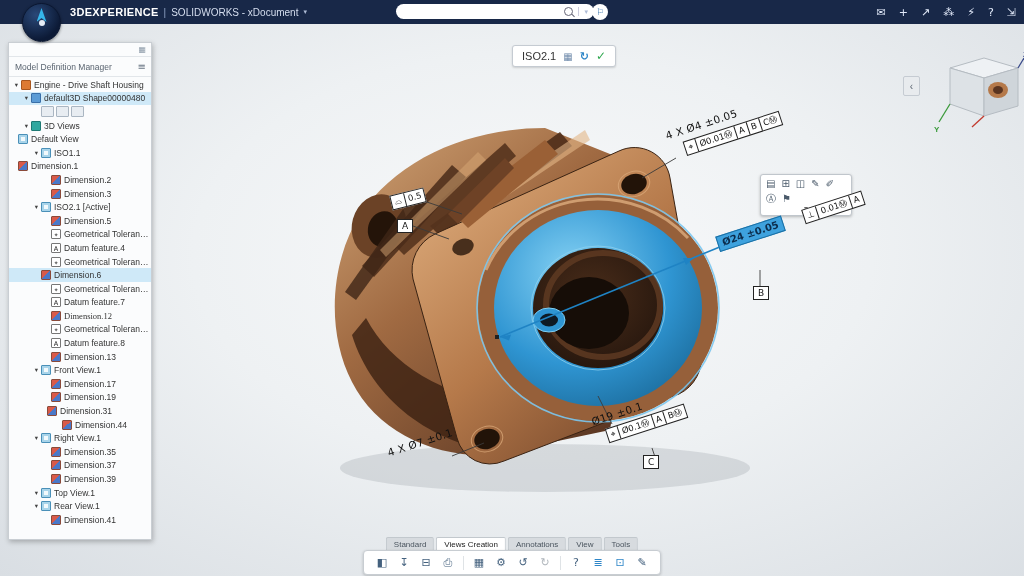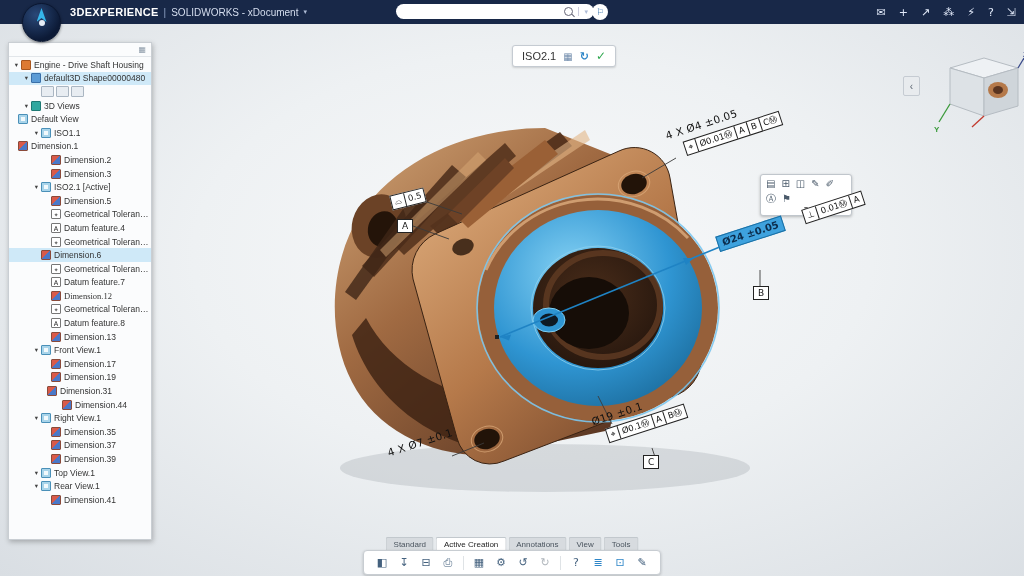--- a/index.html
+++ b/index.html
@@ -218,20 +218,24 @@
       <span class="tbi">?</span>
       <span class="tbi">⇲</span>
     </div>
 </div>
 <div id="compass"></div>
 
 <div id="panel">
   <div id="pstrip">
     <span class="sym">▦</span>
   </div>
+  <div id="ptitle">
+    <span class="t">Model Definition Manager</span>
+    <span class="m sym">≡</span>
+  </div>
   <div id="tree">
       <div class="trow" style="padding-left: 3px;">
         <span class="arr">▾</span>
         <span class="tic ic-product"></span>
         <span class="tlab">Engine - Drive Shaft Housing</span>
       </div>
       <div class="trow sel" style="padding-left: 13px;">
         <span class="arr">▾</span>
         <span class="tic ic-shape"></span>
         <span class="tlab">default3D Shape00000480</span>
@@ -470,21 +474,21 @@
   <ellipse cx="68" cy="42" rx="5" ry="4" fill="#5a3420"></ellipse>
   <line x1="88" y1="20" x2="94" y2="10" stroke="#3a4a8a" stroke-width="1.3"></line>
   <line x1="20" y1="56" x2="9" y2="74" stroke="#3a9a3a" stroke-width="1.3"></line>
   <line x1="54" y1="68" x2="42" y2="79" stroke="#c23a2e" stroke-width="1.3"></line>
   <text x="93" y="9" font-size="8" fill="#3a4a8a" font-weight="bold" id="axZ">Z</text>
   <text x="4" y="84" font-size="8" fill="#3a9a3a" font-weight="bold" id="axY">Y</text>
 </svg>
 
 <div id="tabs">
     <div class="tab">Standard</div>
-    <div class="tab active">Active Creation</div>
+    <div class="tab active">Views Creation</div>
     <div class="tab">Annotations</div>
     <div class="tab">View</div>
     <div class="tab">Tools</div>
   </div>
 <div id="btoolbar">
     <span class="tb">◧</span>
     <span class="tb">↧</span>
     <span class="tb">⊟</span>
     <span class="tb">⎙</span>
     <span class="tsep"></span>

